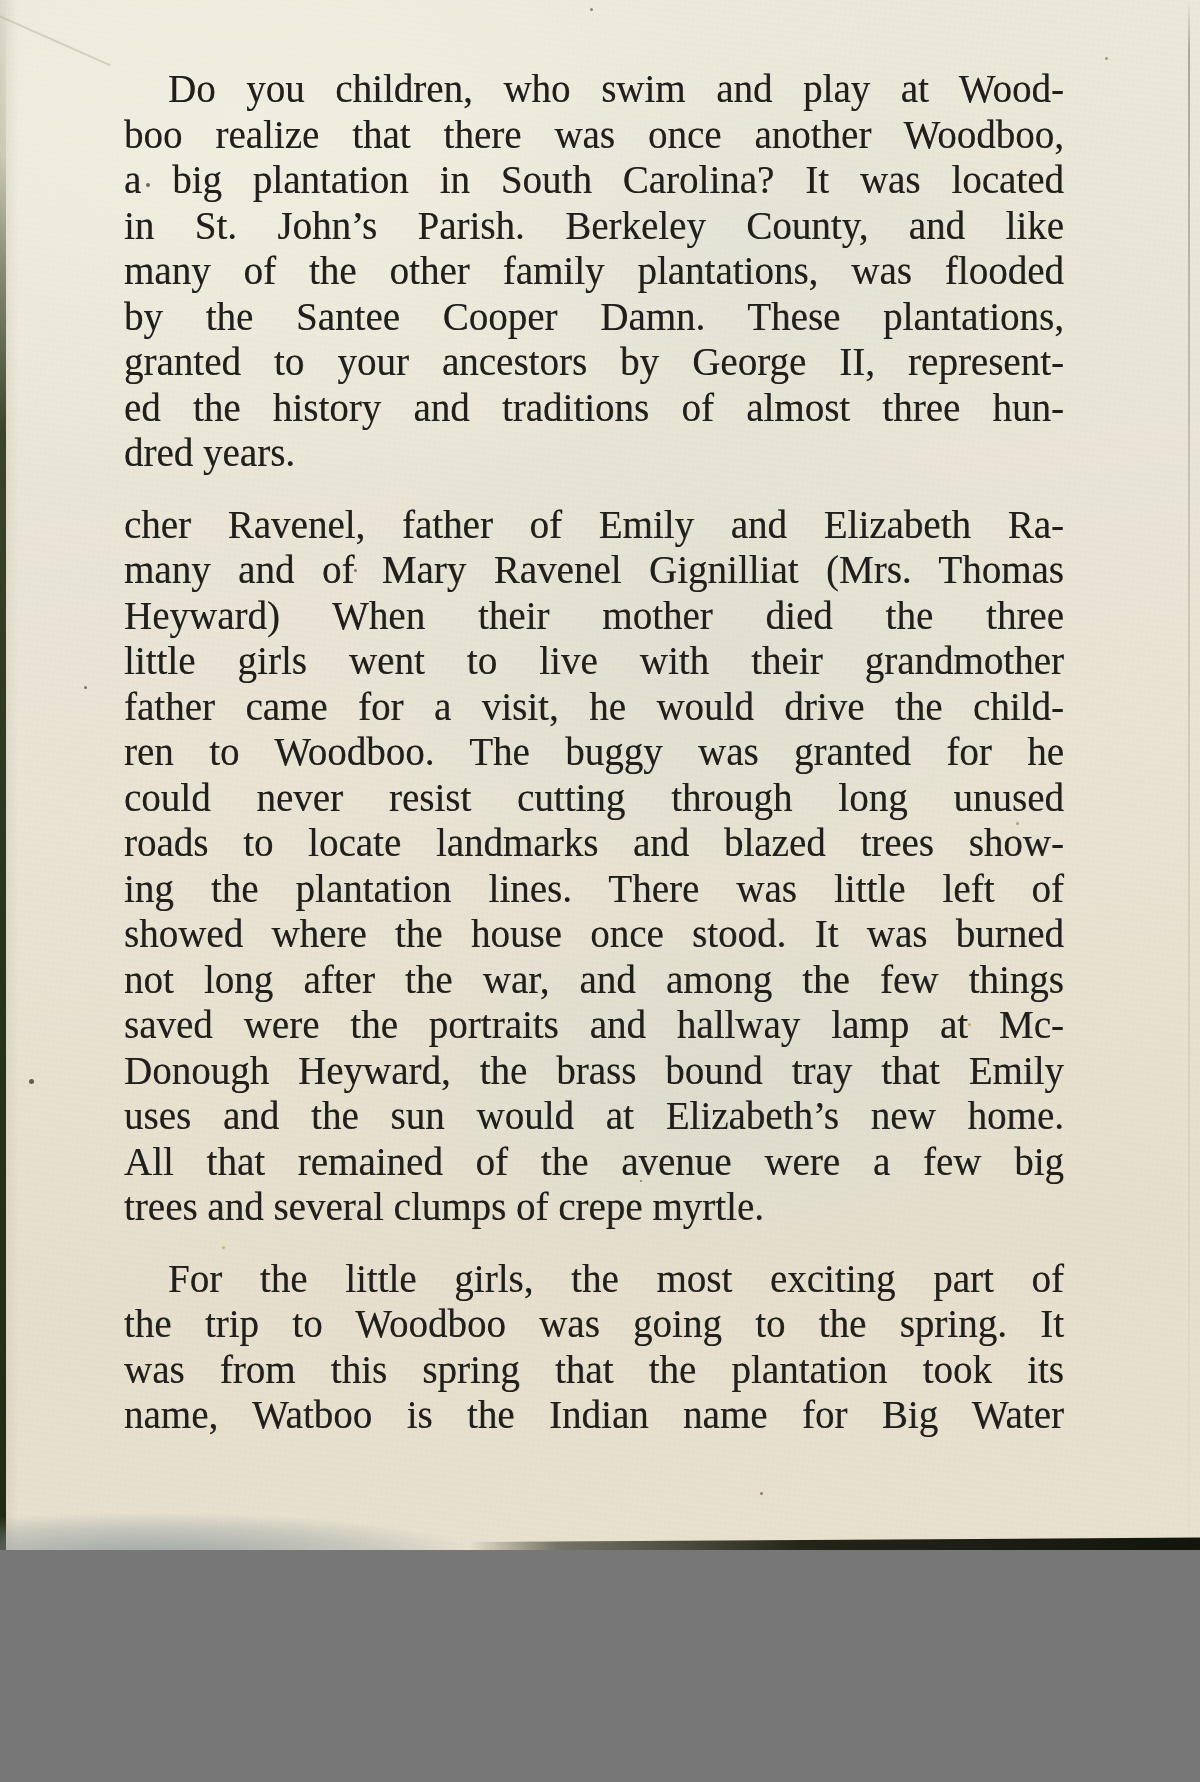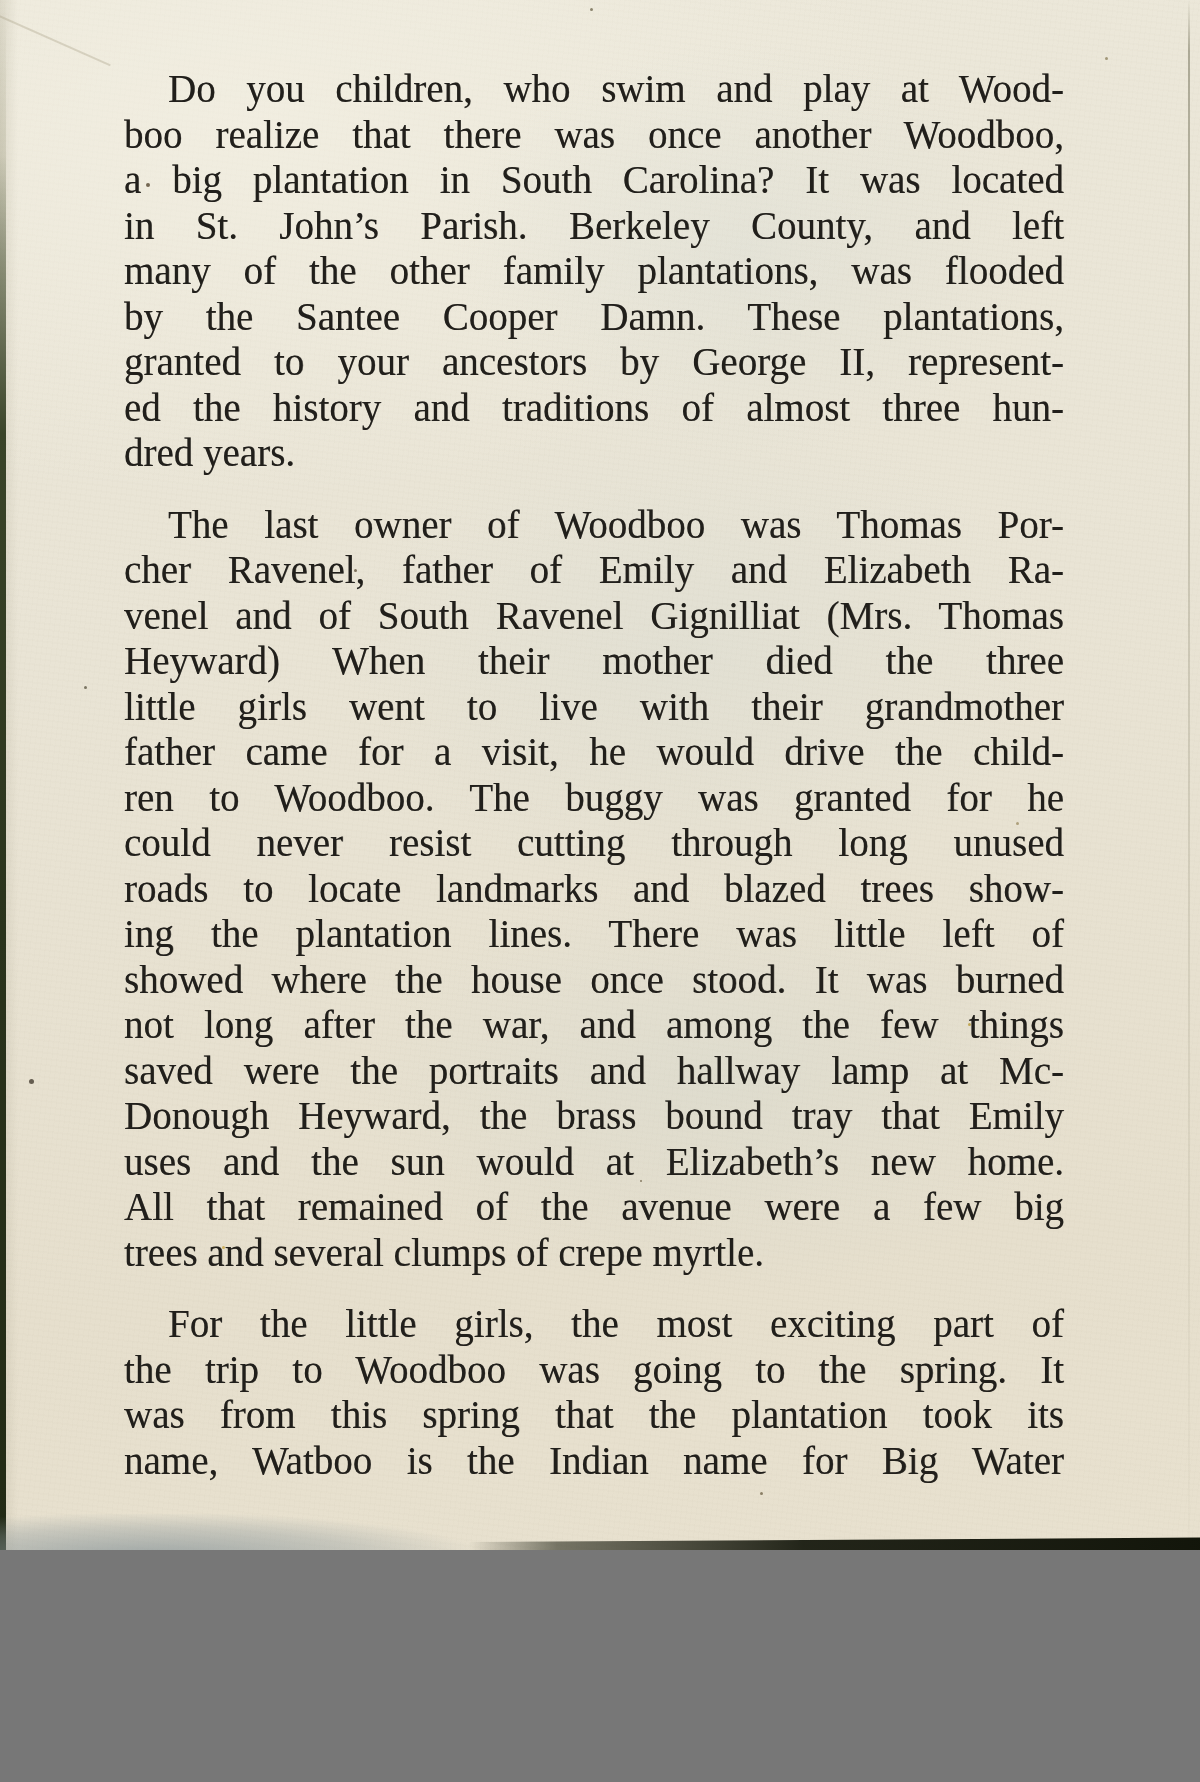--- a/index.html
+++ b/index.html
@@ -86,31 +86,30 @@
 </head>
 <body>
 
 <div class="scan">
 
   <div class="text-block">
       <div class="paragraph">
         <div class="line first">Do you children, who swim and play at Wood-</div>
         <div class="line">boo realize that there was once another Woodboo,</div>
         <div class="line">a big plantation in South Carolina? It was located</div>
-        <div class="line">in St. John’s Parish. Berkeley County, and left</div>
+        <div class="line">in St. John’s Parish. Berkeley County, and like</div>
         <div class="line">many of the other family plantations, was flooded</div>
         <div class="line">by the Santee Cooper Damn. These plantations,</div>
         <div class="line">granted to your ancestors by George II, represent-</div>
         <div class="line">ed the history and traditions of almost three hun-</div>
         <div class="line short-last">dred years.</div>
       </div>
       <div class="paragraph">
-        <div class="line first">The last owner of Woodboo was Thomas Por-</div>
         <div class="line">cher Ravenel, father of Emily and Elizabeth Ra-</div>
-        <div class="line">venel and of South Ravenel Gignilliat (Mrs. Thomas</div>
+        <div class="line">many and of Mary Ravenel Gignilliat (Mrs. Thomas</div>
         <div class="line">Heyward) When their mother died the three</div>
         <div class="line">little girls went to live with their grandmother</div>
         <div class="line">father came for a visit, he would drive the child-</div>
         <div class="line">ren to Woodboo. The buggy was granted for he</div>
         <div class="line">could never resist cutting through long unused</div>
         <div class="line">roads to locate landmarks and blazed trees show-</div>
         <div class="line">ing the plantation lines. There was little left of</div>
         <div class="line">showed where the house once stood. It was burned</div>
         <div class="line">not long after the war, and among the few things</div>
         <div class="line">saved were the portraits and hallway lamp at Mc-</div>

